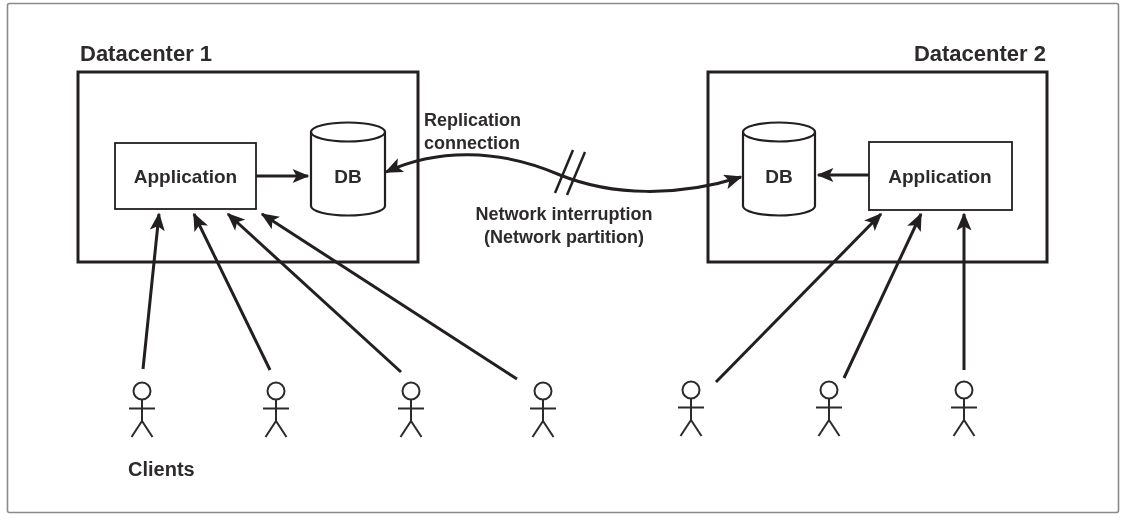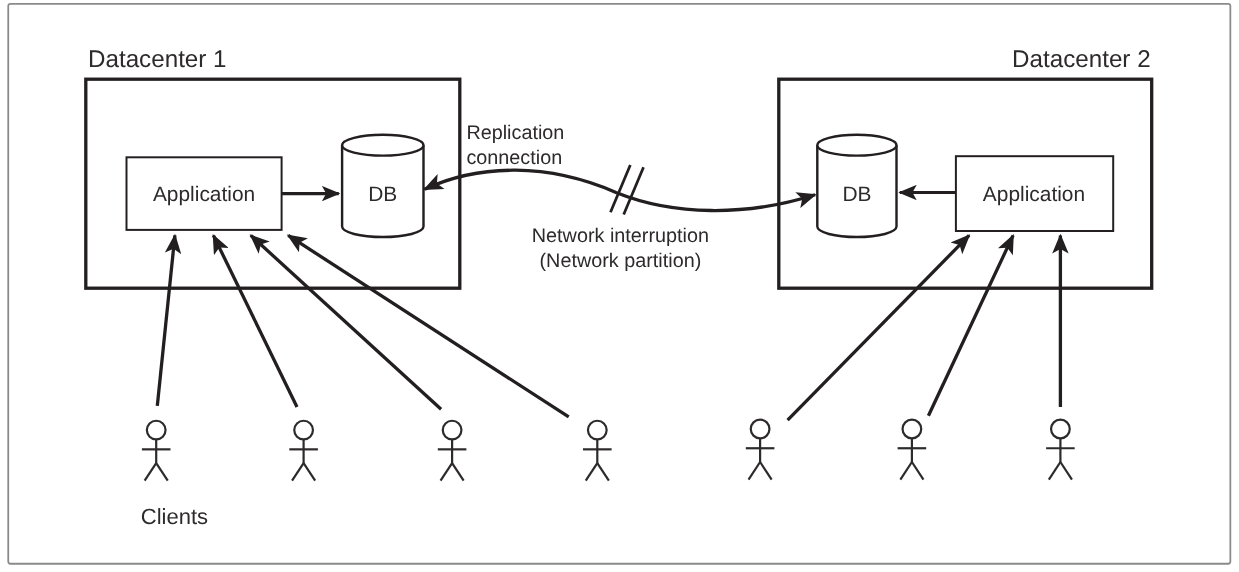--- a/index.html
+++ b/index.html
@@ -8,21 +8,21 @@
     --frame-border: #8a8a8a;
     --background: #ffffff;
   }
   * { margin: 0; padding: 0; box-sizing: border-box; }
   html, body {
     width: 1126px; height: 520px;
     background: var(--background);
     font-family: "Liberation Sans", sans-serif;
     overflow: hidden;
   }
-  .stage { position: relative; width: 1126px; height: 420px; }
+  .stage { position: relative; width: 1126px; height: 420px; font-weight: bold; }
   svg { display: block; }
   .box-stroke   { fill: var(--background); stroke: var(--line); }
   .thin-stroke  { fill: var(--background); stroke: var(--line); }
   .line-stroke  { fill: none; stroke: var(--line); }
   .label {
     fill: var(--text);
     font-family: "Liberation Sans", sans-serif;
   }
   .dc-title   { font-size: 22px; }
   .node-label { font-size: 19px; }

